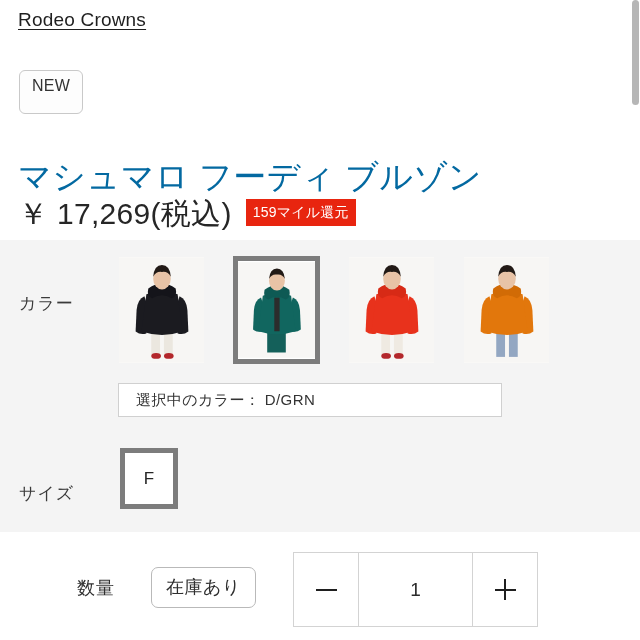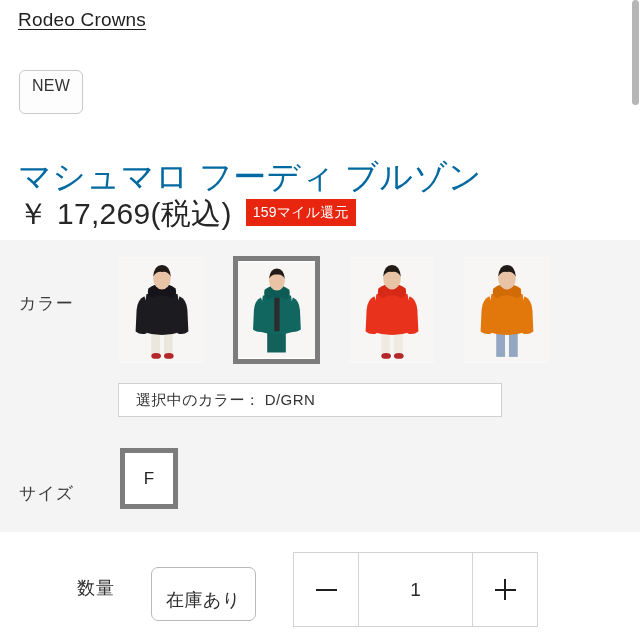--- a/index.html
+++ b/index.html
@@ -198,21 +198,21 @@
     letter-spacing: 1px;
     text-align: right;
   }
   .stock-badge {
     position: absolute;
     left: 151px;
     top: 567px;
     border: 1px solid #b9b9b9;
     border-radius: 7px;
     background: #ffffff;
-    padding: 21px 14px 9px 14px;
+    padding: 8px 14px 9px 14px;
     font-size: 18px;
     line-height: 22px;
     color: #2f2f2f;
     letter-spacing: .5px;
   }
 
   .qty-stepper {
     position: absolute;
     left: 293px;
     top: 552px;

